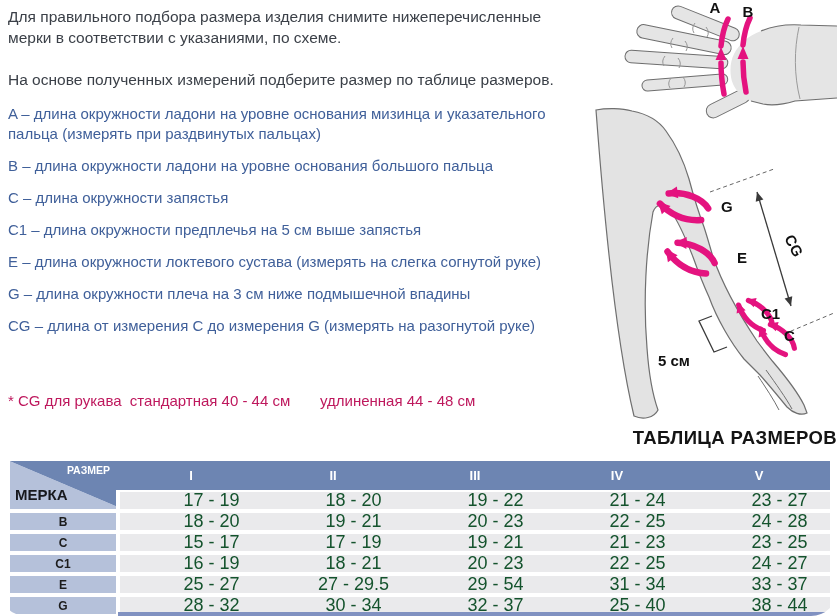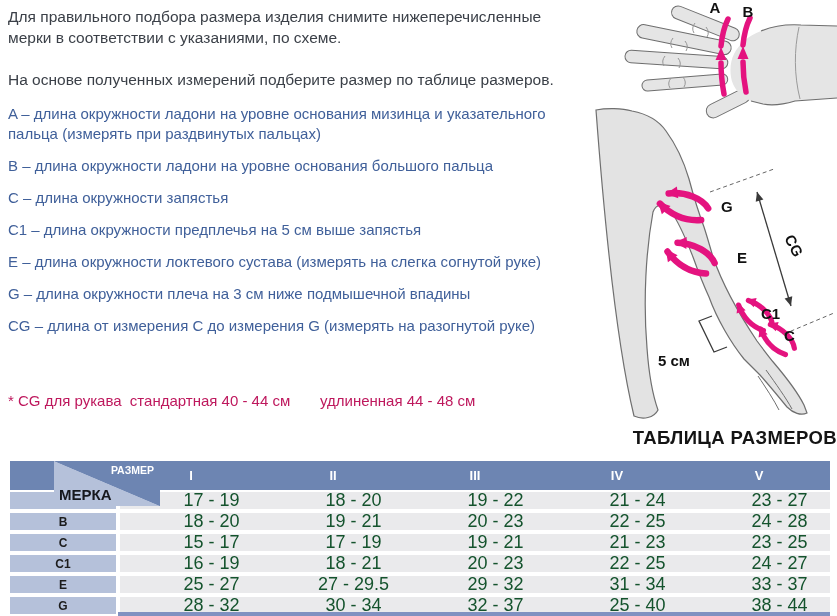--- a/index.html
+++ b/index.html
@@ -1,18 +1,19 @@
 <!DOCTYPE html>
 <html><head>
 <meta charset="utf-8">
 <style>
   html,body{margin:0;padding:0;background:#fff;}
   .page{
     position:relative;width:837px;height:616px;background:#fff;overflow:hidden;
     font-family:"Liberation Sans","DejaVu Sans",sans-serif;
+    border-radius:26px;
   }
   .para{position:absolute;left:8px;width:556px;font-size:15.5px;line-height:21px;color:#3b4048;}
   .p1{top:6px;}
   .p2{top:69px;}
   .mlist{
     position:absolute;left:8px;top:104px;width:556px;
     display:flex;flex-direction:column;gap:12px;
     font-size:15px;line-height:20px;color:#40609a;
   }
   .note-left,.note-right{position:absolute;top:392px;font-size:15px;color:#be185d;white-space:pre;}
@@ -20,21 +21,20 @@
   .note-right{left:320px;}
   .table-title{
     position:absolute;top:427px;left:0;width:837px;text-align:right;
     font-size:18.5px;font-weight:bold;color:#141414;letter-spacing:.4px;
   }
   .size-table{position:absolute;left:10px;top:461px;width:820px;}
   .thead{position:relative;height:29px;background:#6d85b2;}
   .corner{
     position:absolute;left:0;top:0;width:106px;height:45px;
     background:linear-gradient(to top right,#b5c1da 49.6%,#6d85b2 50.4%);
-    margin-left:44px;
   }
   .corner-top{position:absolute;top:3px;right:6px;font-size:10.5px;font-weight:bold;color:#fff;}
   .corner-bottom{position:absolute;bottom:3px;left:5px;font-size:15px;font-weight:bold;color:#16181d;}
   .colheads{position:absolute;left:110px;right:0;top:0;height:29px;display:flex;}
   .colh{flex:1;display:flex;align-items:center;justify-content:center;
     color:#fff;font-weight:bold;font-size:13px;}
   .trow{display:flex;height:17px;margin-top:4px;}
   .trow.first{margin-top:2px;}
   .tlabel{width:106px;background:#b5c1da;display:flex;align-items:center;justify-content:center;
     font-size:12px;font-weight:bold;color:#1c1c1c;}
@@ -127,21 +127,21 @@
         <div class="tcell">22 - 25</div>
         <div class="tcell">24 - 27</div>
       </div>
     </div>
     <div class="trow">
       <div class="tlabel">E</div>
         <div class="tgap"></div>
       <div class="tdata">
         <div class="tcell">25 - 27</div>
         <div class="tcell">27 - 29.5</div>
-        <div class="tcell">29 - 32</div>
+        <div class="tcell">29 - 54</div>
         <div class="tcell">31 - 34</div>
         <div class="tcell">33 - 37</div>
       </div>
     </div>
     <div class="trow">
       <div class="tlabel">G</div>
         <div class="tgap"></div>
       <div class="tdata">
         <div class="tcell">28 - 32</div>
         <div class="tcell">30 - 34</div>

